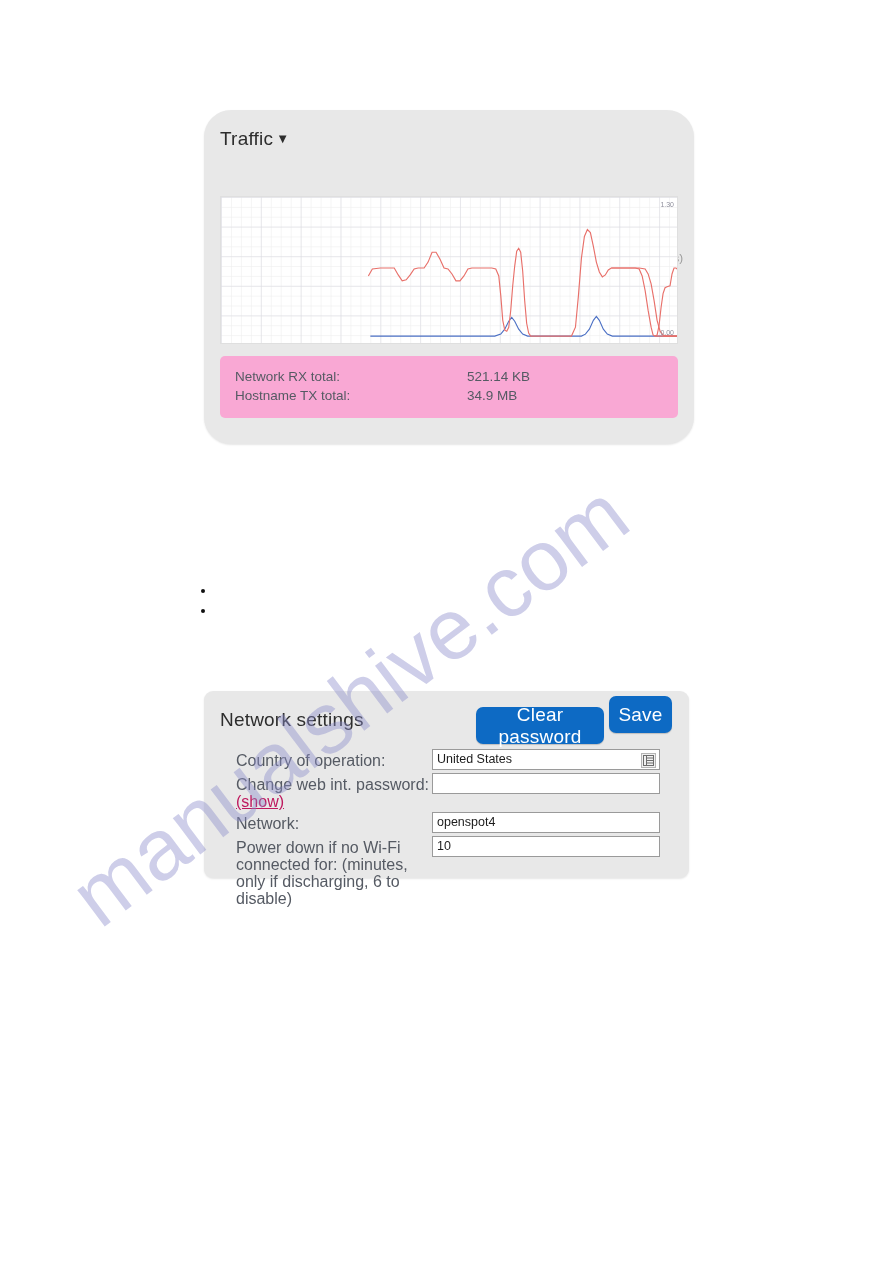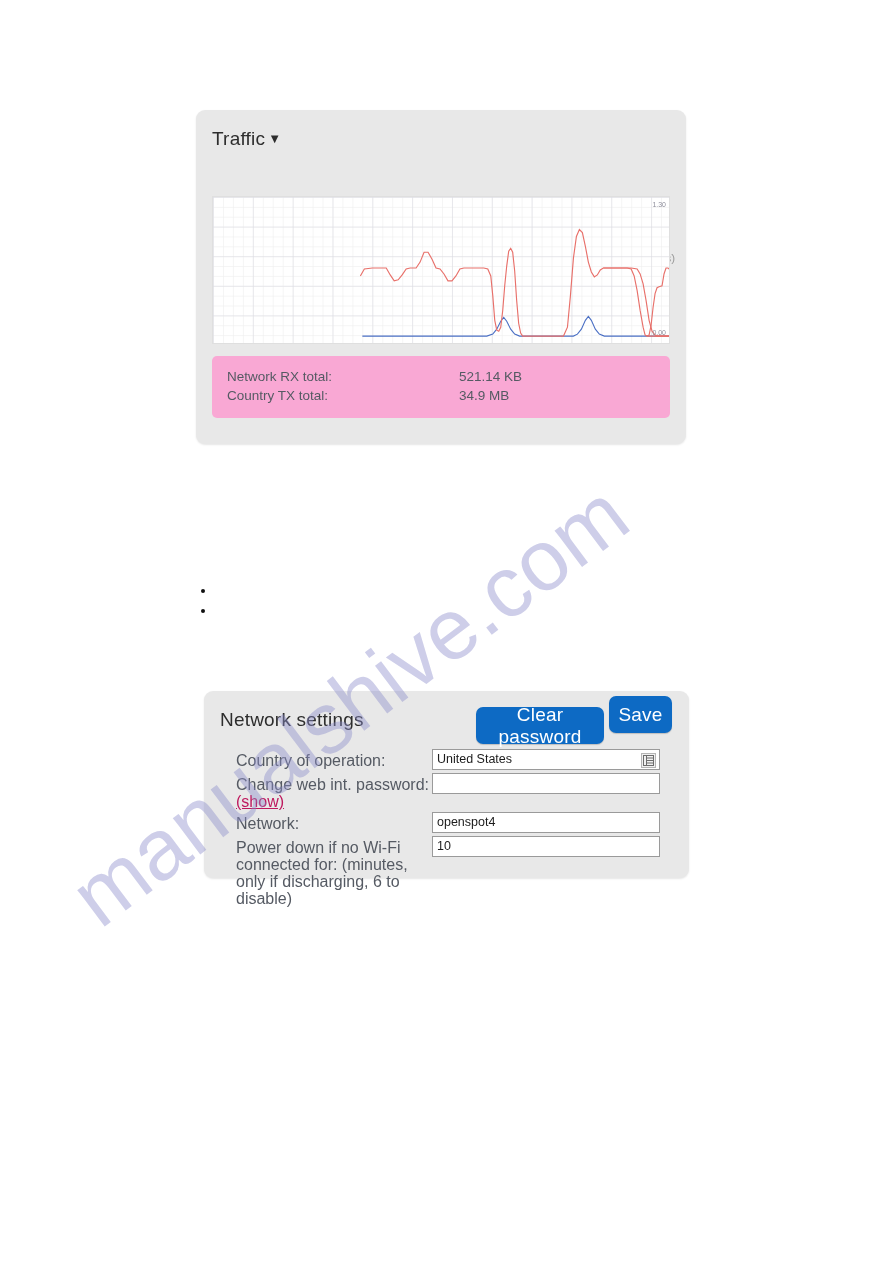--- a/index.html
+++ b/index.html
@@ -32,21 +32,21 @@
   
   .card {
     position: absolute;
     background: #e8e8e8;
     border-radius: 9px;
     box-shadow: 0 1px 2px rgba(0,0,0,0.10);
     z-index: 2;
   }
 
   
-  #traffic-card { left: 196px; top: 110px; width: 490px; height: 334px; }
+  #traffic-card { left: 204px; top: 110px; width: 490px; height: 334px; border-radius: 27px; }
 
   .card-head {
     position: relative;
     height: 60px;
   }
   .panel-title {
     position: absolute;
     left: 16px; top: 18px;
     font-size: 19px;
     color: #2d2d2d;
@@ -264,21 +264,21 @@
         <text class="ax-label" x="455" y="140" text-anchor="end">0.00</text>
       </svg>
     </div>
 
     <div class="totals">
       <div class="totals-row">
         <span class="totals-label">Network RX total:</span>
         <span class="totals-value">521.14 KB</span>
       </div>
       <div class="totals-row">
-        <span class="totals-label">Country TX total:</span>
+        <span class="totals-label">Hostname TX total:</span>
         <span class="totals-value">34.9 MB</span>
       </div>
     </div>
   </div>
 
   <ul id="bullet-list">
     <li></li>
     <li></li>
   </ul>
 

